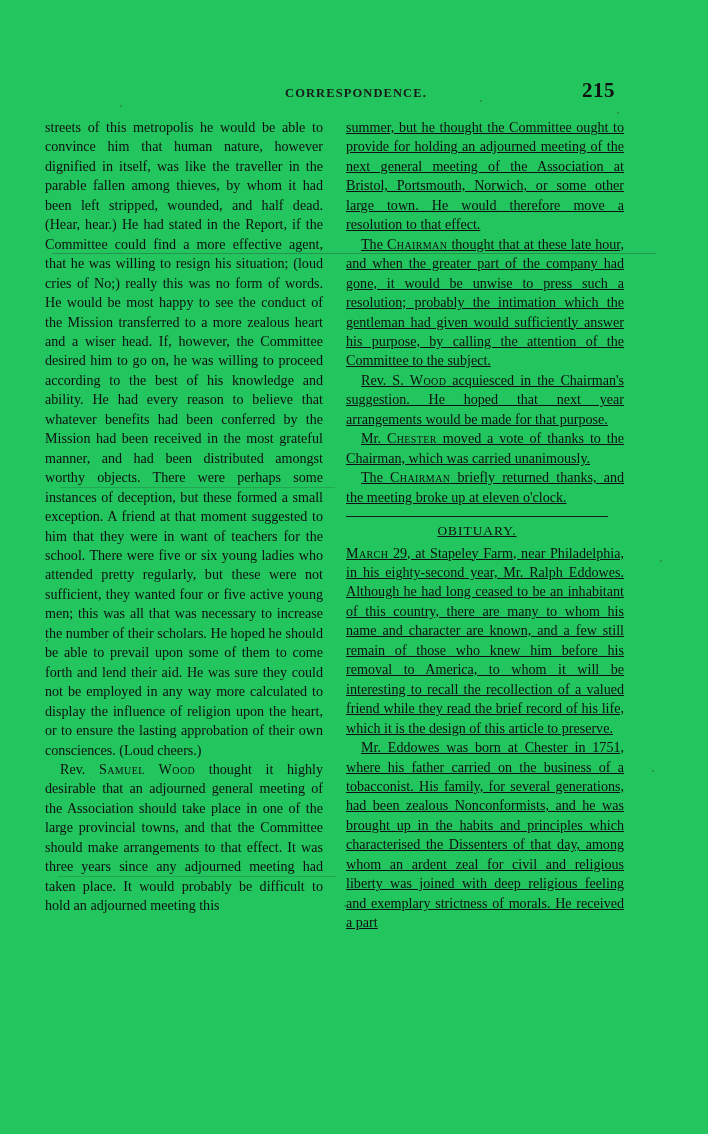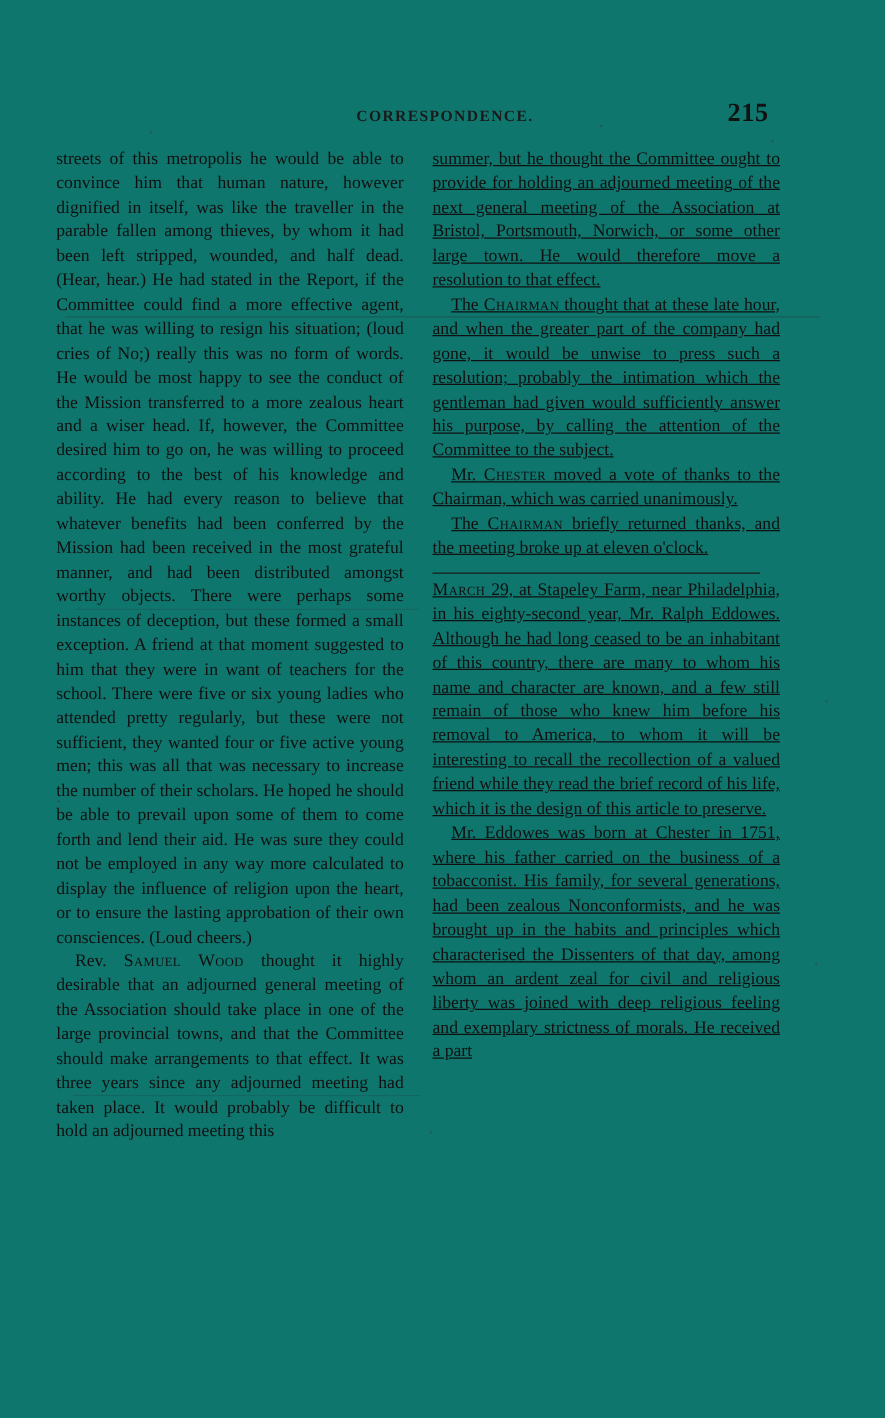--- a/index.html
+++ b/index.html
@@ -4,21 +4,21 @@
 <style>
   html, body {
     margin: 0;
     padding: 0;
     background: #ffffff;
   }
   .page {
     position: relative;
     width: 708px;
     height: 1134px;
-    background: #0f766e;
+    background: #22c55e;
     overflow: hidden;
     font-family: "Liberation Serif", "DejaVu Serif", serif;
     color: #101010;
   }
 
   
   .running-head {
     position: absolute;
     left: 55px;
     top: 86px;
@@ -142,24 +142,26 @@
   <div class="columns">
 
     <div class="col col-left">
       <p><span>streets of this metropolis he would be able to convince him that human nature, however dignified in itself, was like the traveller in the parable fallen among thieves, by whom it had been left stripped, wounded, and half dead. (Hear, hear.) He had stated in the Report, if the Committee could find a more effective agent, that he was willing to resign his situation; (loud cries of No;) really this was no form of words. He would be most happy to see the conduct of the Mission transferred to a more zealous heart and a wiser head. If, however, the Committee desired him to go on, he was willing to proceed according to the best of his knowledge and ability. He had every reason to believe that whatever benefits had been conferred by the Mission had been received in the most grateful manner, and had been distributed amongst worthy objects. There were perhaps some instances of deception, but these formed a small exception. A friend at that moment suggested to him that they were in want of teachers for the school. There were five or six young ladies who attended pretty regularly, but these were not sufficient, they wanted four or five active young men; this was all that was necessary to increase the number of their scholars. He hoped he should be able to prevail upon some of them to come forth and lend their aid. He was sure they could not be employed in any way more calculated to display the influence of religion upon the heart, or to ensure the lasting approbation of their own consciences. (Loud cheers.)</span></p>
       <p class="indent"><span>Rev. </span><span class="sc">Samuel Wood</span><span> thought it highly desirable that an adjourned general meeting of the Association should take place in one of the large provincial towns, and that the Committee should make arrangements to that effect. It was three years since any adjourned meeting had taken place. It would probably be difficult to hold an adjourned meeting this</span></p>
     </div>
 
     <div class="col col-right">
       <p><span>summer, but he thought the Committee ought to provide for holding an adjourned meeting of the next general meeting of the Association at Bristol, Portsmouth, Norwich, or some other large town. He would therefore move a resolution to that effect.</span></p>
       <p class="indent"><span>The </span><span class="sc">Chairman</span><span> thought that at these late hour, and when the greater part of the company had gone, it would be unwise to press such a resolution; probably the intimation which the gentleman had given would sufficiently answer his purpose, by calling the attention of the Committee to the subject.</span></p>
+      <p class="indent"><span>Rev. S. </span><span class="sc">Wood</span><span> acquiesced in the Chairman's suggestion. He hoped that next year arrangements would be made for that purpose.</span></p>
       <p class="indent"><span>Mr. </span><span class="sc">Chester</span><span> moved a vote of thanks to the Chairman, which was carried unanimously.</span></p>
       <p class="indent"><span>The </span><span class="sc">Chairman</span><span> briefly returned thanks, and the meeting broke up at eleven o'clock.</span></p>
 
       <div class="sec-rule"></div>
+      <div class="sec-head">Obituary.</div>
 
       <p><span class="sc">March</span><span> 29, at Stapeley Farm, near Philadelphia, in his eighty-second year, Mr. Ralph Eddowes. Although he had long ceased to be an inhabitant of this country, there are many to whom his name and character are known, and a few still remain of those who knew him before his removal to America, to whom it will be interesting to recall the recollection of a valued friend while they read the brief record of his life, which it is the design of this article to preserve.</span></p>
       <p class="indent"><span>Mr. Eddowes was born at Chester in 1751, where his father carried on the business of a tobacconist. His family, for several generations, had been zealous Nonconformists, and he was brought up in the habits and principles which characterised the Dissenters of that day, among whom an ardent zeal for civil and religious liberty was joined with deep religious feeling and exemplary strictness of morals. He received a part</span></p>
     </div>
 
   </div>
 
   <div class="scan-line"></div>
   <div class="scan-line b"></div>
   <div class="scan-line c"></div>

